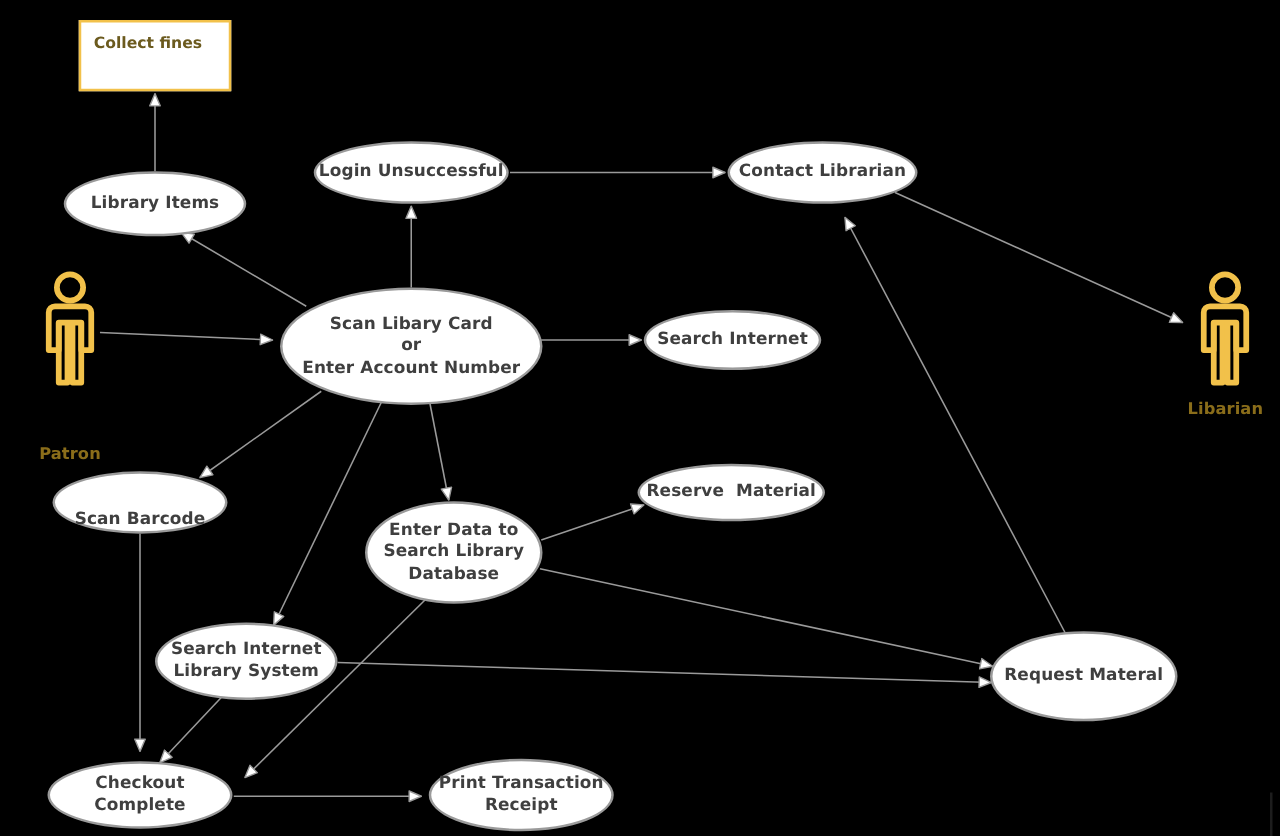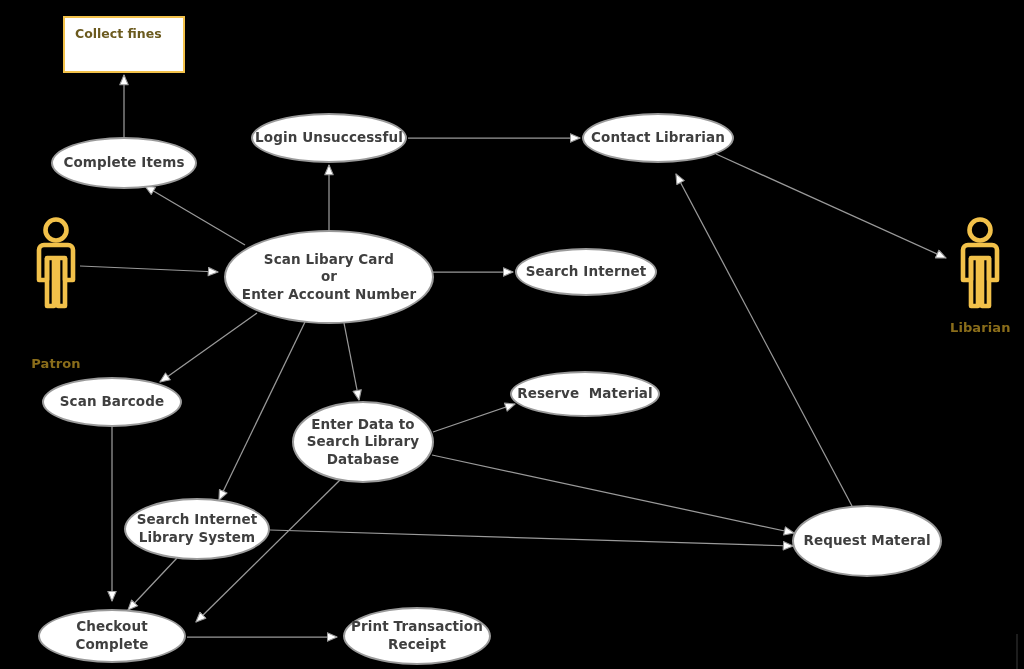--- a/index.html
+++ b/index.html
@@ -122,21 +122,21 @@
 
       <path d="M716,154 L946,258"></path>
     </g>
   </svg>
 
   <div class="node boxnode" style="left:63px; top:16px; width:122px; height:57px;">
     <span>Collect fines</span>
   </div>
 
   <div class="node usecase" style="left:51px; top:137px; width:146px; height:52px;">
-    <span>Complete Items</span>
+    <span>Library Items</span>
   </div>
 
   <div class="node usecase" style="left:582px; top:113px; width:152px; height:50px;">
     <span>Contact Librarian</span>
   </div>
 
   <div class="node usecase" style="left:251px; top:113px; width:156px; height:50px;">
     <span>Login Unsuccessful</span>
   </div>
 
@@ -145,21 +145,21 @@
       <span>Scan Libary Card</span><br>
       <span>or</span><br>
       <span>Enter Account Number</span>
     </span>
   </div>
 
   <div class="node usecase" style="left:515px; top:248px; width:142px; height:48px;">
     <span>Search Internet</span>
   </div>
 
-  <div class="node usecase" style="left:42px; top:377px; width:140px; height:50px;">
+  <div class="node usecase" style="left:42px; top:377px; width:140px; height:50px;align-items:flex-end;">
     <span>Scan Barcode</span>
   </div>
 
   <div class="node usecase" style="left:510px; top:371px; width:150px; height:46px;">
     <span style="white-space:pre;">Reserve  Material</span>
   </div>
 
   <div class="node usecase" style="left:292px; top:401px; width:142px; height:82px;">
     <span>
       <span>Enter Data to</span><br>

